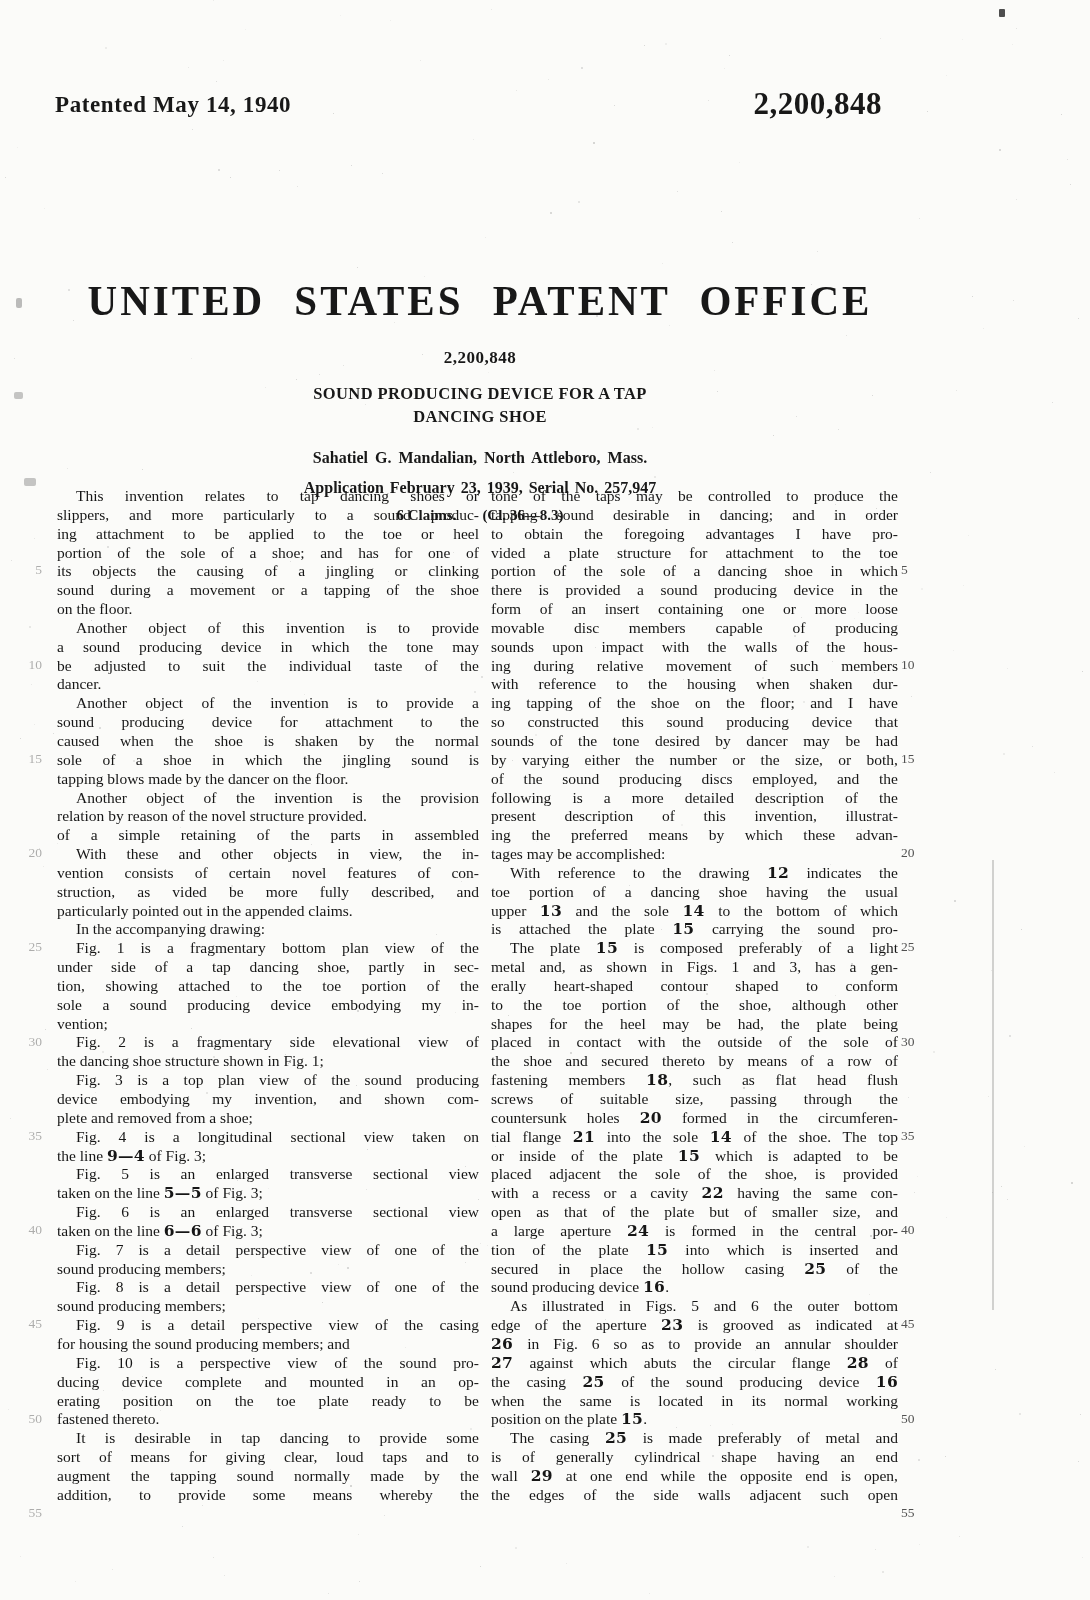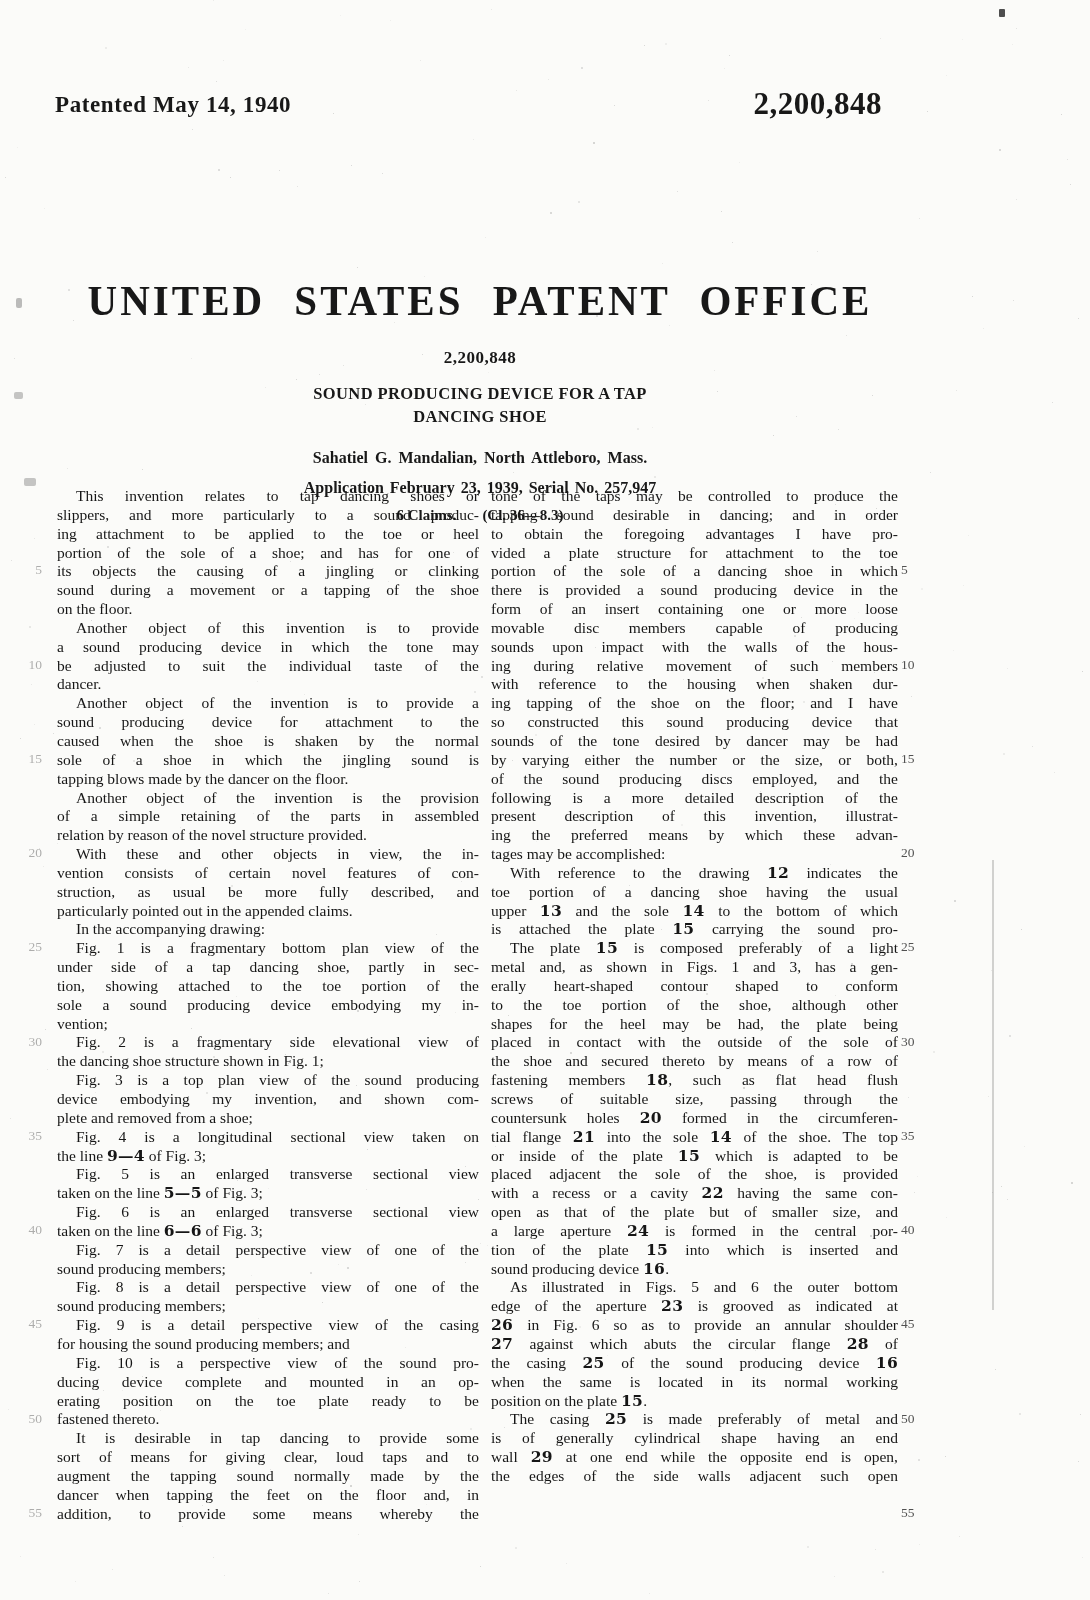--- a/index.html
+++ b/index.html
@@ -423,25 +423,25 @@
         <div class="tline ind">Another object of this invention is to provide</div>
         <div class="tline">a sound producing device in which the tone may</div>
         <div class="tline">be adjusted to suit the individual taste of the</div>
         <div class="tline pend">dancer.</div>
         <div class="tline ind">Another object of the invention is to provide a</div>
         <div class="tline">sound producing device for attachment to the</div>
         <div class="tline">caused when the shoe is shaken by the normal</div>
         <div class="tline">sole of a shoe in which the jingling sound is</div>
         <div class="tline pend">tapping blows made by the dancer on the floor.</div>
         <div class="tline ind">Another object of the invention is the provision</div>
+        <div class="tline pend">relation by reason of the novel structure provided.</div>
         <div class="tline">of a simple retaining of the parts in assembled</div>
-        <div class="tline pend">relation by reason of the novel structure provided.</div>
         <div class="tline ind">With these and other objects in view, the in-</div>
         <div class="tline">vention consists of certain novel features of con-</div>
-        <div class="tline">struction, as usual be more fully described, and</div>
+        <div class="tline">struction, as vided be more fully described, and</div>
         <div class="tline pend">particularly pointed out in the appended claims.</div>
         <div class="tline ind pend">In the accompanying drawing:</div>
         <div class="tline ind">Fig. 1 is a fragmentary bottom plan view of the</div>
         <div class="tline">under side of a tap dancing shoe, partly in sec-</div>
         <div class="tline">tion, showing attached to the toe portion of the</div>
         <div class="tline">sole a sound producing device embodying my in-</div>
         <div class="tline pend">vention;</div>
         <div class="tline ind">Fig. 2 is a fragmentary side elevational view of</div>
         <div class="tline pend">the dancing shoe structure shown in Fig. 1;</div>
         <div class="tline ind">Fig. 3 is a top plan view of the sound producing</div>
@@ -459,21 +459,20 @@
         <div class="tline pend">sound producing members;</div>
         <div class="tline ind">Fig. 9 is a detail perspective view of the casing</div>
         <div class="tline pend">for housing the sound producing members; and</div>
         <div class="tline ind">Fig. 10 is a perspective view of the sound pro-</div>
         <div class="tline">ducing device complete and mounted in an op-</div>
         <div class="tline">erating position on the toe plate ready to be</div>
         <div class="tline pend">fastened thereto.</div>
         <div class="tline ind">It is desirable in tap dancing to provide some</div>
         <div class="tline">sort of means for giving clear, loud taps and to</div>
         <div class="tline">augment the tapping sound normally made by the</div>
-        <div class="tline">dancer when tapping the feet on the floor and, in</div>
         <div class="tline">addition, to provide some means whereby the</div>
       </div>
     <div class="col col-right" id="col-right">
         <div class="tline">tone of the taps may be controlled to produce the</div>
         <div class="tline">tapping sound desirable in dancing; and in order</div>
         <div class="tline">to obtain the foregoing advantages I have pro-</div>
         <div class="tline">vided a plate structure for attachment to the toe</div>
         <div class="tline">portion of the sole of a dancing shoe in which</div>
         <div class="tline">there is provided a sound producing device in the</div>
         <div class="tline">form of an insert containing one or more loose</div>
@@ -504,20 +503,21 @@
         <div class="tline">fastening members <b class="ref">18</b>, such as flat head flush</div>
         <div class="tline">screws of suitable size, passing through the</div>
         <div class="tline">countersunk holes <b class="ref">20</b> formed in the circumferen-</div>
         <div class="tline">tial flange <b class="ref">21</b> into the sole <b class="ref">14</b> of the shoe.  The top</div>
         <div class="tline">or inside of the plate <b class="ref">15</b> which is adapted to be</div>
         <div class="tline">placed adjacent the sole of the shoe, is provided</div>
         <div class="tline">with a recess or a cavity <b class="ref">22</b> having the same con-</div>
         <div class="tline">open as that of the plate but of smaller size, and</div>
         <div class="tline">a large aperture <b class="ref">24</b> is formed in the central por-</div>
         <div class="tline">tion of the plate <b class="ref">15</b> into which is inserted and</div>
+        <div class="tline">secured in place the hollow casing <b class="ref">25</b> of the</div>
         <div class="tline pend">sound producing device <b class="ref">16</b>.</div>
         <div class="tline ind">As illustrated in Figs. 5 and 6 the outer bottom</div>
         <div class="tline">edge of the aperture <b class="ref">23</b> is grooved as indicated at</div>
         <div class="tline"><b class="ref">26</b> in Fig. 6 so as to provide an annular shoulder</div>
         <div class="tline"><b class="ref">27</b> against which abuts the circular flange <b class="ref">28</b> of</div>
         <div class="tline">the casing <b class="ref">25</b> of the sound producing device <b class="ref">16</b></div>
         <div class="tline">when the same is located in its normal working</div>
         <div class="tline pend">position on the plate <b class="ref">15</b>.</div>
         <div class="tline ind">The casing <b class="ref">25</b> is made preferably of metal and</div>
         <div class="tline">is of generally cylindrical shape having an end</div>

